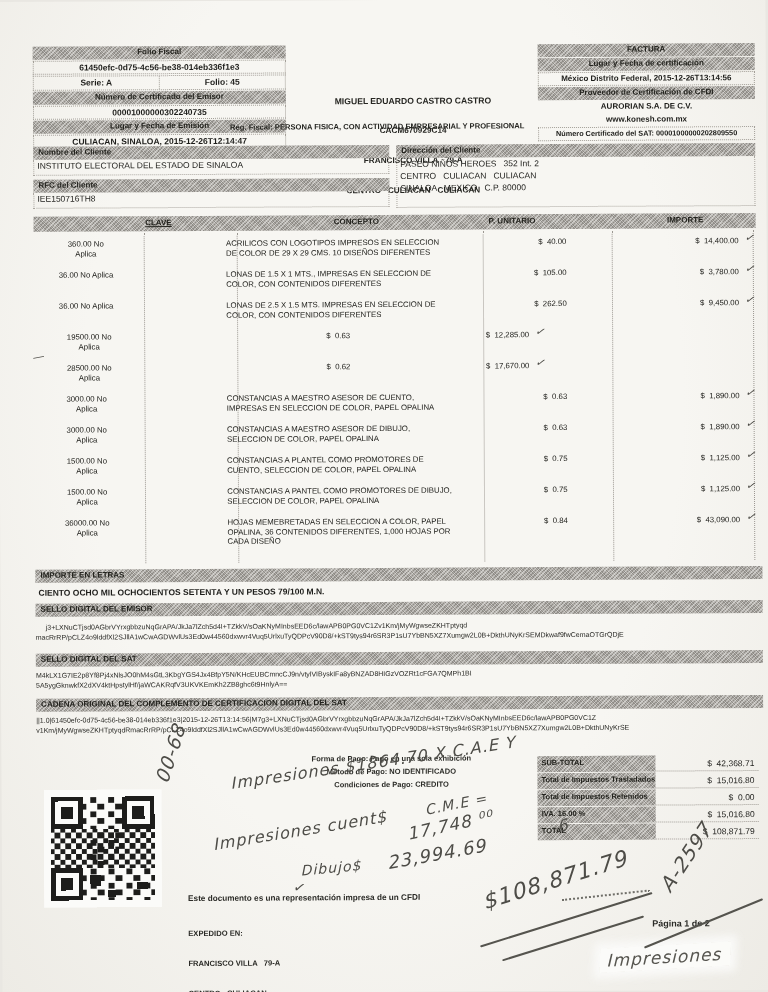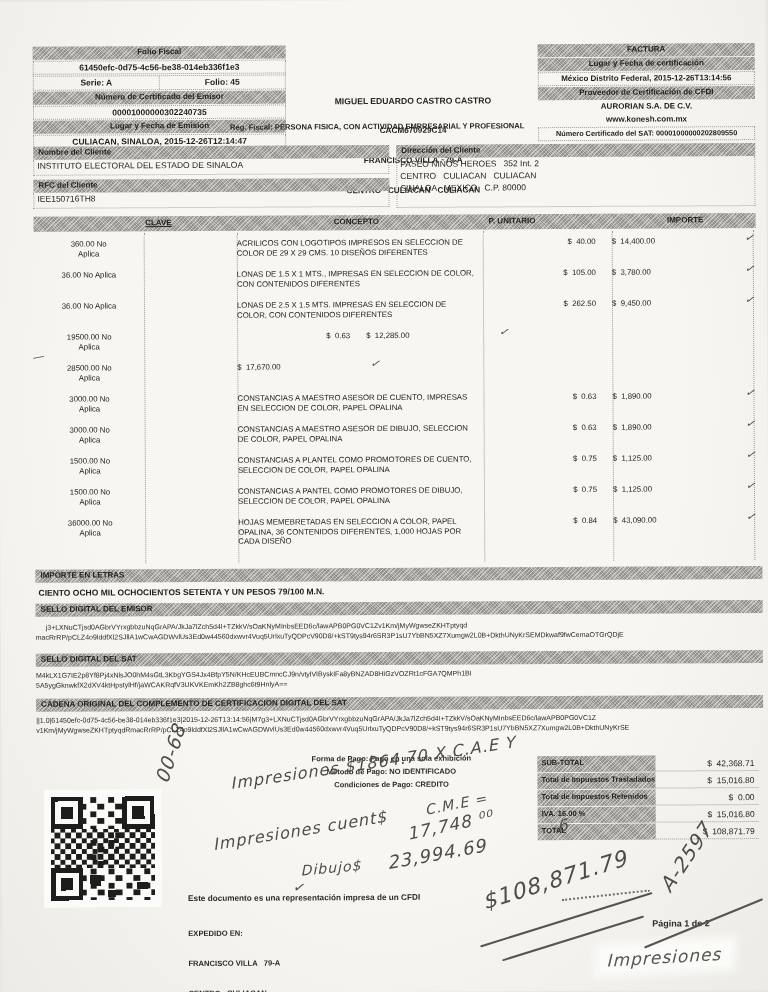--- a/index.html
+++ b/index.html
@@ -41,21 +41,21 @@
   
   #thead{left:35px;top:215px;width:722px;height:15px;display:flex;line-height:14px;}
   .col-qty{width:110px;margin-top:16px;} .col-clave{width:93px;text-decoration:underline;} .col-conc{width:246px;} .col-unit{width:129px;} .col-imp{width:144px;}
   #items-body{left:35px;top:238px;width:722px;}
   .trow{display:flex;margin-bottom:12px;}
   .trow .c{font-size:7.8px;line-height:9.5px;color:#21211d;}
   .trow .qty{width:110px;text-align:center;white-space:pre-line;}
   .trow .clave{width:93px;}
   .trow .conc{width:246px;padding-right:8px;box-sizing:border-box;}
   .trow .unit{width:129px;text-align:right;padding-right:16px;box-sizing:border-box;white-space:pre;}
-  .trow .imp{width:144px;padding-right:17px;box-sizing:border-box;white-space:pre;position:relative;}
+  .trow .imp{width:144px;text-align:right;padding-right:17px;box-sizing:border-box;white-space:pre;position:relative;margin-left:36px;}
   .chk{position:absolute;right:2px;top:-3px;font-size:11px;color:#4b4a45;font-style:italic;transform:rotate(8deg);}
   .vline{position:absolute;top:232px;height:330px;border-left:1px dotted #9b9791;width:0;}
   
   .wide{left:35px;width:722px;}
   .code{font-size:7px;line-height:9.5px;color:#2a2a26;word-break:break-all;}
   
   #payment{left:240px;top:752px;width:300px;text-align:center;font-size:7.5px;line-height:13px;font-weight:bold;color:#2b2b27;}
   #totals{left:536px;top:757px;width:221px;}
   .tot-row{display:flex;margin-bottom:1px;min-height:16px;}
   .tot-label{width:118px;height:auto;line-height:9px;padding:2px 0 1px 4px;font-size:7.5px;white-space:normal;box-sizing:border-box;}
@@ -169,20 +169,21 @@
 Aplica</div>
       <div class="c clave"></div>
       <div class="c unit">$  0.63</div>
       <div class="c imp"><span>$  12,285.00</span><span class="chk">✓</span></div>
     </div>
 
     <div class="trow">
       <div class="c qty">28500.00  No
 Aplica</div>
       <div class="c clave"></div>
+      <div class="c unit">$  0.62</div>
       <div class="c imp"><span>$  17,670.00</span><span class="chk">✓</span></div>
     </div>
 
     <div class="trow">
       <div class="c qty">3000.00  No
 Aplica</div>
       <div class="c clave"></div>
       <div class="c conc">CONSTANCIAS A MAESTRO ASESOR DE CUENTO, IMPRESAS EN SELECCION DE COLOR, PAPEL OPALINA</div>
       <div class="c unit">$  0.63</div>
       <div class="c imp"><span>$  1,890.00</span><span class="chk">✓</span></div>

